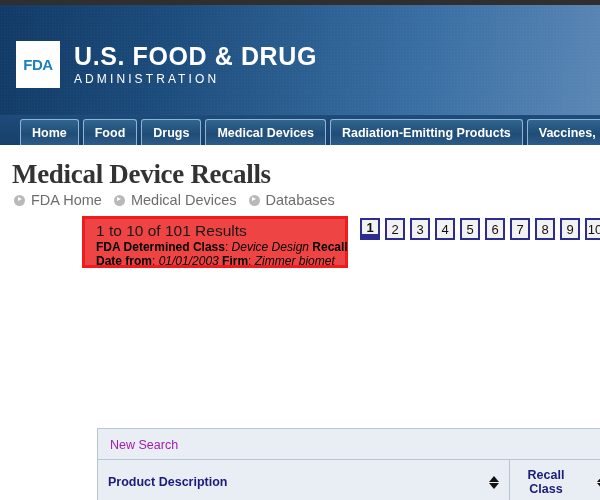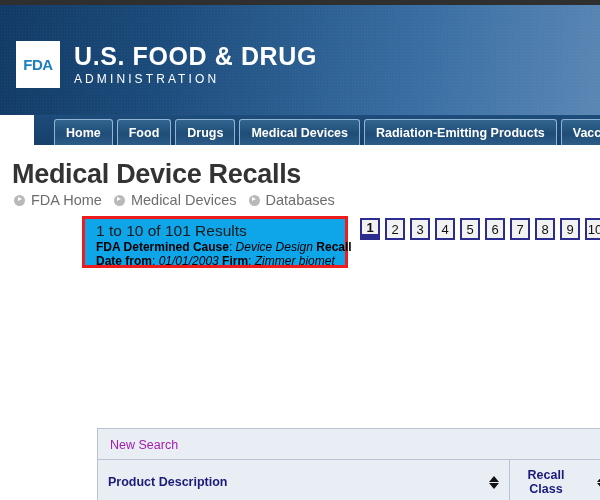--- a/index.html
+++ b/index.html
@@ -82,21 +82,20 @@
 
   
   .navbar {
     position: relative;
     height: 30px;
     background: linear-gradient(180deg, #1d4b7a 0%, #17406b 100%);
     display: flex;
     align-items: flex-end;
     padding-left: 20px;
     overflow: hidden;
-    margin-left: 34px;
   }
   .nav-tab {
     height: 26px;
     padding: 0 11px;
     margin-right: 4px;
     display: flex;
     align-items: center;
     background: linear-gradient(180deg, #31658f 0%, #1f4d78 55%, #2b5c87 100%);
     border: 1px solid #8fb4d4;
     border-bottom: none;
@@ -116,20 +115,21 @@
     overflow: hidden;
   }
 
   .page-title {
     font-size: 27px;
     font-weight: bold;
     color: #333333;
     letter-spacing: -0.3px;
     padding: 14px 0 0 12px;
     line-height: 30px;
+    font-family: Liberation Serif, serif;
   }
 
   .breadcrumb {
     display: flex;
     align-items: center;
     padding: 3px 16px 0 14px;
     font-size: 14.5px;
     color: #6d6d6d;
   }
   .crumb-icon {
@@ -160,21 +160,21 @@
     height: 54px;
   }
 
   .results-box {
     position: absolute;
     left: 82px;
     top: 0;
     width: 266px;
     height: 52px;
     border: 3px solid #ee1c1c;
-    background: #0ea5e9;
+    background: #ef4444;
     padding: 2px 0 0 11px;
   }
   .results-count {
     font-size: 15.5px;
     color: #1a1a1a;
     line-height: 19px;
   }
   .results-meta {
     font-size: 12px;
     color: #000000;
@@ -309,21 +309,21 @@
     <span class="crumb-icon"></span>
     <span class="crumb-label">Medical Devices</span>
     <span class="crumb-icon"></span>
     <span class="crumb-label">Databases</span>
   </div>
 
   <div class="results-row">
 
     <div class="results-box">
       <div class="results-count">1 to 10 of 101 Results</div>
-      <div class="results-meta"><b>FDA Determined Cause</b>: <i>Device Design</i> <b>Recall</b></div>
+      <div class="results-meta"><b>FDA Determined Class</b>: <i>Device Design</i> <b>Recall</b></div>
       <div class="results-meta"><b>Date from</b>: <i>01/01/2003</i> <b>Firm</b>: <i>Zimmer biomet</i></div>
     </div>
 
     <div class="pagination">
       <div class="page-num active">1</div>
       <div class="page-num">2</div>
       <div class="page-num">3</div>
       <div class="page-num">4</div>
       <div class="page-num">5</div>
       <div class="page-num">6</div>

